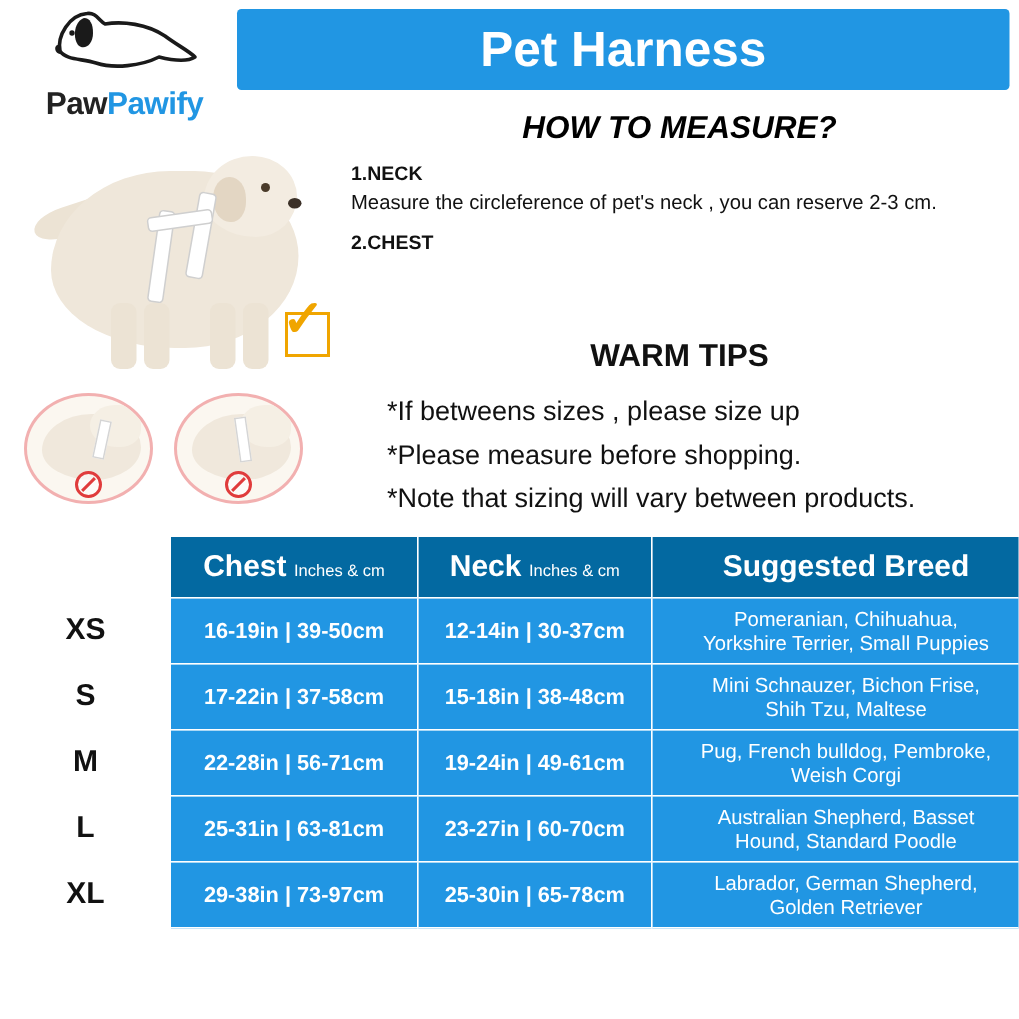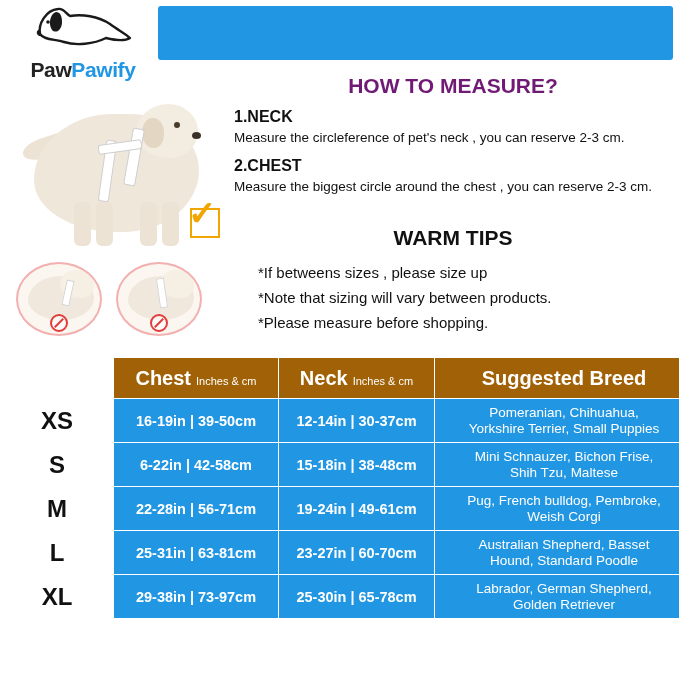--- a/index.html
+++ b/index.html
@@ -196,30 +196,31 @@
   }
 
   
   .howto-title {
     position: absolute;
     left: 236px; top: 74px;
     width: 434px;
     text-align: center;
     font-size: 21px;
     font-weight: bold;
-    color: #701a75;
+    color: #000000;
+    font-style: italic;
   }
   .measure-block {
     position: absolute;
     left: 234px; top: 108px;
     width: 440px;
     color: #111111;
   }
   .measure-block .step {
-    font-size: 16px;
+    font-size: 13px;
     font-weight: bold;
     margin: 0 0 4px 0;
   }
   .measure-block .desc {
     font-size: 13.5px;
     margin: 0 0 12px 0;
   }
   .warm-title {
     position: absolute;
     left: 236px; top: 226px;
@@ -229,60 +230,60 @@
     font-weight: bold;
     color: #111111;
   }
   .tips {
     position: absolute;
     left: 258px; top: 264px;
     width: 420px;
     color: #111111;
   }
   .tips .tip {
-    font-size: 15px;
+    font-size: 18px;
     margin-bottom: 8px;
   }
 
   
   .table {
     position: absolute;
     left: 0px; top: 357px;
     width: 679px;
     border-collapse: collapse;
     table-layout: fixed;
   }
   .table td, .table th {
     border: 1px solid #ffffff;
     padding: 0;
   }
   .hdr-blank { width: 113px; background: #ffffff; border: none; }
   .hdr-cell {
-    background: #a16207;
+    background: #0369a1;
     color: #ffffff;
     height: 41px;
     text-align: center;
     vertical-align: middle;
   }
   .hdr-main {
     font-size: 20px;
     font-weight: bold;
   }
   .hdr-sub {
     font-size: 11px;
     font-weight: normal;
     margin-left: 5px;
   }
   .size-cell {
     background: #ffffff;
     color: #111111;
     width: 113px;
     height: 44px;
     text-align: center;
-    font-size: 24px;
+    font-size: 20px;
     font-weight: bold;
     border-top: 1px solid #2196e3;
     border-bottom: 1px solid #2196e3;
     border-left: none;
     border-right: 1px solid #ffffff;
   }
   .data-cell {
     background: #2196e3;
     color: #ffffff;
     height: 44px;
@@ -304,20 +305,21 @@
   .col-chest { width: 165px; }
   .col-neck { width: 156px; }
   .col-breed { width: 259px; }
 </style>
 </head>
 <body>
 
 <div class="page">
 
   <div class="header">
+    <span class="t1">Pet Harness</span>
   </div>
 
   <div class="logo-wrap">
     <svg class="logo-dog" viewBox="0 0 96 48">
       <path d="M4 30 C2 20, 10 6, 22 5 C28 4, 30 10, 34 12 C46 10, 62 12, 74 20 C82 26, 90 30, 94 34 C88 38, 78 36, 70 34 C58 40, 40 42, 28 38 C18 35, 8 36, 4 30 Z" fill="none" stroke="#1a1a1a" stroke-width="2.4" stroke-linejoin="round"></path>
       <path d="M20 8 C14 10, 12 20, 16 26 C20 30, 26 26, 26 18 C26 12, 24 8, 20 8 Z" fill="#1a1a1a"></path>
       <circle cx="12" cy="18" r="1.8" fill="#1a1a1a"></circle>
       <path d="M4 27 C1 26, 1 31, 5 31" fill="none" stroke="#1a1a1a" stroke-width="2.2"></path>
     </svg>
     <div class="logo-text">
@@ -357,28 +359,27 @@
       <div class="mini-strap" style="left:40px; top:14px; width:8px; height:30px; transform:rotate(-8deg);"></div>
       <div class="no-sign"></div>
     </div>
   </div>
 
   <div class="howto-title">HOW TO MEASURE?</div>
   <div class="measure-block">
     <p class="step">1.NECK</p>
     <p class="desc">Measure the circleference of pet's neck , you can reserve 2-3 cm.</p>
     <p class="step">2.CHEST</p>
-    <p class="desc">Measure the biggest circle around the chest , you can reserve 2-3 cm.</p>
   </div>
 
   <div class="warm-title">WARM TIPS</div>
   <div class="tips">
     <div class="tip">*If betweens sizes , please size up</div>
+    <div class="tip">*Please measure before shopping.</div>
     <div class="tip">*Note that sizing will vary between products.</div>
-    <div class="tip">*Please measure before shopping.</div>
   </div>
 
   <table class="table">
     <thead>
       <tr>
         <th class="hdr-blank"></th>
         <th class="hdr-cell col-chest">
           <span class="hdr-main">Chest</span><span class="hdr-sub">Inches &amp; cm</span>
         </th>
         <th class="hdr-cell col-neck">
@@ -392,21 +393,21 @@
     <tbody>
       <tr>
         <td class="size-cell">XS</td>
         <td class="data-cell">16-19in | 39-50cm</td>
         <td class="data-cell">12-14in | 30-37cm</td>
         <td class="breed-cell" style="white-space:pre-line">Pomeranian,  Chihuahua,
 Yorkshire Terrier,  Small Puppies</td>
       </tr>
       <tr>
         <td class="size-cell">S</td>
-        <td class="data-cell">6-22in | 42-58cm</td>
+        <td class="data-cell">17-22in | 37-58cm</td>
         <td class="data-cell">15-18in | 38-48cm</td>
         <td class="breed-cell" style="white-space:pre-line">Mini Schnauzer,  Bichon Frise,
 Shih Tzu,  Maltese</td>
       </tr>
       <tr>
         <td class="size-cell">M</td>
         <td class="data-cell">22-28in | 56-71cm</td>
         <td class="data-cell">19-24in | 49-61cm</td>
         <td class="breed-cell" style="white-space:pre-line">Pug,  French bulldog,  Pembroke,
 Weish Corgi</td>

